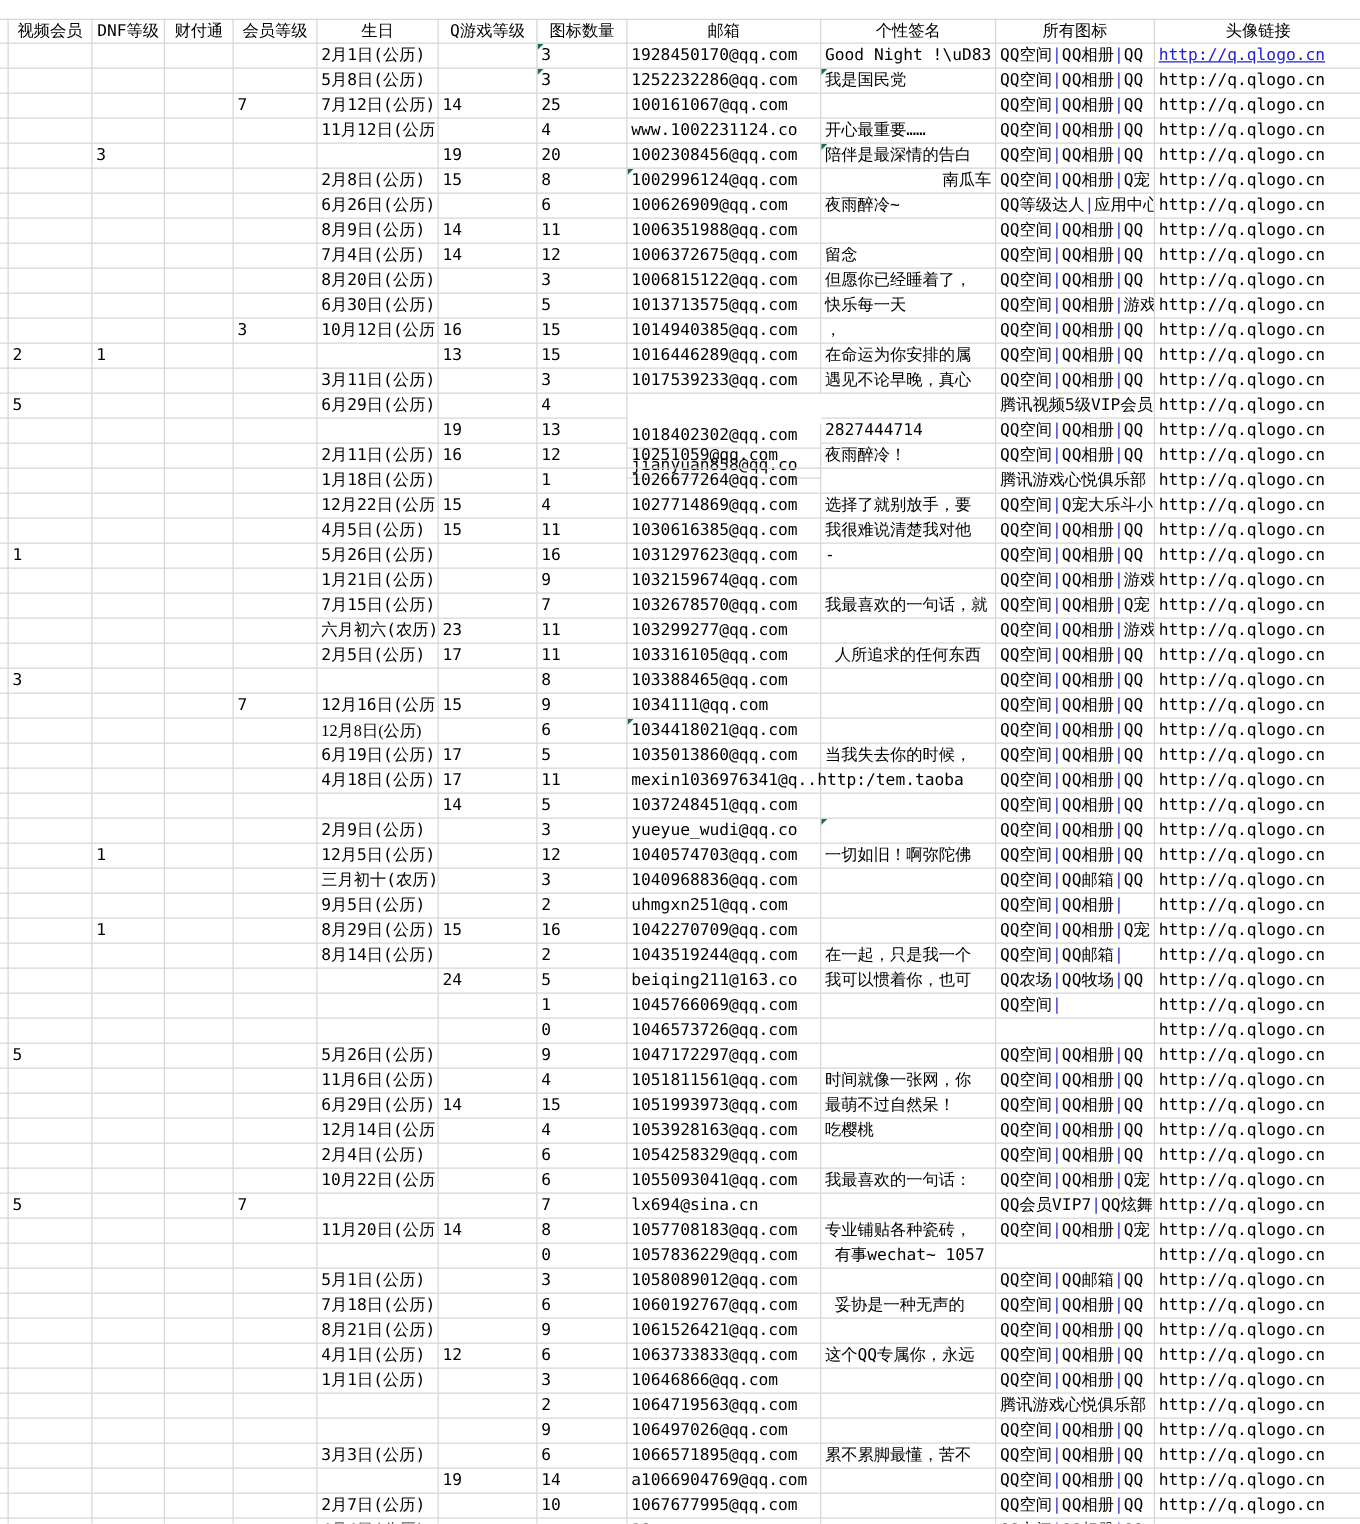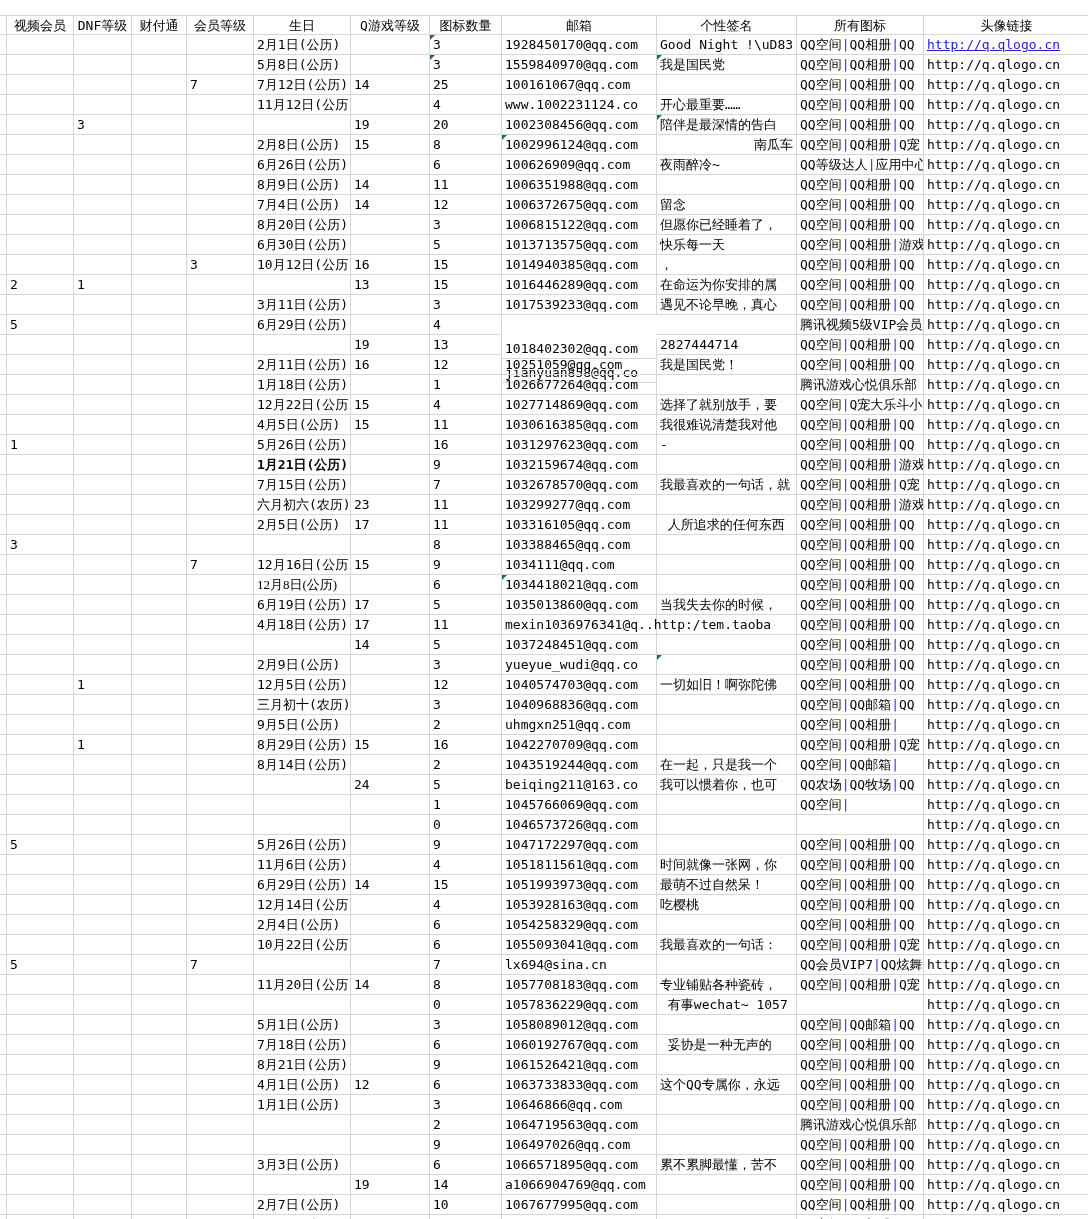--- a/index.html
+++ b/index.html
@@ -60,21 +60,21 @@
       </div>
       <div class="row">
         <div class="cell" style="width: 5px;"></div>
         <div class="cell" style="width: 67px;"></div>
         <div class="cell" style="width: 58px;"></div>
         <div class="cell" style="width: 55px;"></div>
         <div class="cell" style="width: 67px;"></div>
         <div class="cell" style="width: 97px;">5月8日(公历)</div>
         <div class="cell" style="width: 79px;"></div>
         <div class="cell" style="width: 72px;">3<span class="tri"></span></div>
-        <div class="cell" style="width: 155px;">1559840970@qq.com</div>
+        <div class="cell" style="width: 155px;">1252232286@qq.com</div>
         <div class="cell" style="width: 140px;">我是国民党<span class="tri"></span></div>
         <div class="cell" style="width: 127px;">QQ空间<span class="pipe">|</span>QQ相册<span class="pipe">|</span>QQ</div>
         <div class="cell" style="width: 166px;">http://q.qlogo.cn</div>
       </div>
       <div class="row">
         <div class="cell" style="width: 5px;"></div>
         <div class="cell" style="width: 67px;"></div>
         <div class="cell" style="width: 58px;"></div>
         <div class="cell" style="width: 55px;"></div>
         <div class="cell" style="width: 67px;">7</div>
@@ -271,21 +271,21 @@
       <div class="row">
         <div class="cell" style="width: 5px;"></div>
         <div class="cell" style="width: 67px;"></div>
         <div class="cell" style="width: 58px;"></div>
         <div class="cell" style="width: 55px;"></div>
         <div class="cell" style="width: 67px;"></div>
         <div class="cell" style="width: 97px;">2月11日(公历)</div>
         <div class="cell" style="width: 79px;">16</div>
         <div class="cell" style="width: 72px;">12</div>
         <div class="cell" style="width: 155px;">10251059@qq.com</div>
-        <div class="cell" style="width: 140px;">我是国民党！</div>
+        <div class="cell" style="width: 140px;">夜雨醉冷！</div>
         <div class="cell" style="width: 127px;">QQ空间<span class="pipe">|</span>QQ相册<span class="pipe">|</span>QQ</div>
         <div class="cell" style="width: 166px;">http://q.qlogo.cn</div>
       </div>
       <div class="row">
         <div class="cell" style="width: 5px;"></div>
         <div class="cell" style="width: 67px;"></div>
         <div class="cell" style="width: 58px;"></div>
         <div class="cell" style="width: 55px;"></div>
         <div class="cell" style="width: 67px;"></div>
         <div class="cell" style="width: 97px;">1月18日(公历)</div>
@@ -337,21 +337,21 @@
         <div class="cell" style="width: 140px;">-</div>
         <div class="cell" style="width: 127px;">QQ空间<span class="pipe">|</span>QQ相册<span class="pipe">|</span>QQ</div>
         <div class="cell" style="width: 166px;">http://q.qlogo.cn</div>
       </div>
       <div class="row">
         <div class="cell" style="width: 5px;"></div>
         <div class="cell" style="width: 67px;"></div>
         <div class="cell" style="width: 58px;"></div>
         <div class="cell" style="width: 55px;"></div>
         <div class="cell" style="width: 67px;"></div>
-        <div class="cell" style="width: 97px; font-weight: bold;">1月21日(公历)</div>
+        <div class="cell" style="width: 97px;">1月21日(公历)</div>
         <div class="cell" style="width: 79px;"></div>
         <div class="cell" style="width: 72px;">9</div>
         <div class="cell" style="width: 155px;">1032159674@qq.com</div>
         <div class="cell" style="width: 140px;"></div>
         <div class="cell" style="width: 127px;">QQ空间<span class="pipe">|</span>QQ相册<span class="pipe">|</span>游戏</div>
         <div class="cell" style="width: 166px;">http://q.qlogo.cn</div>
       </div>
       <div class="row">
         <div class="cell" style="width: 5px;"></div>
         <div class="cell" style="width: 67px;"></div>

